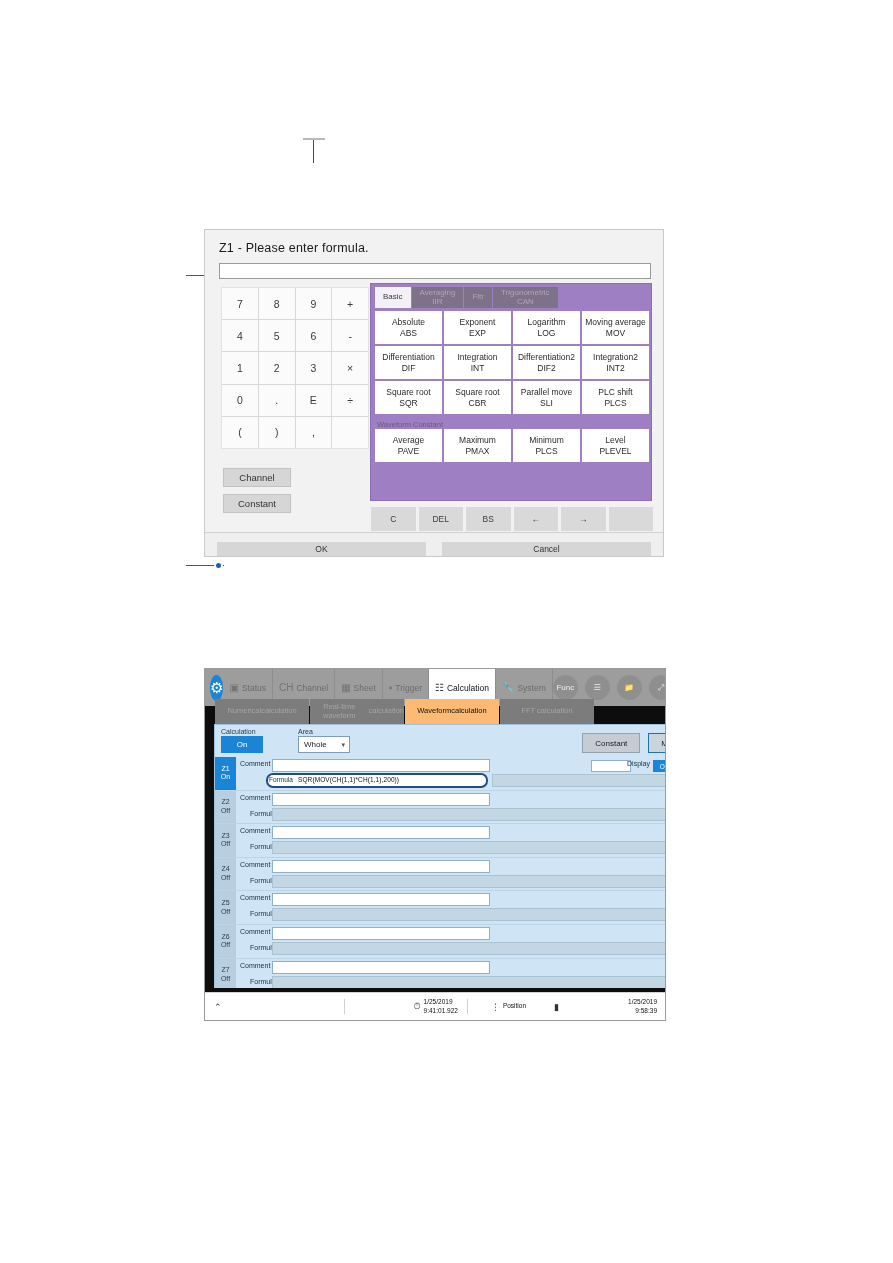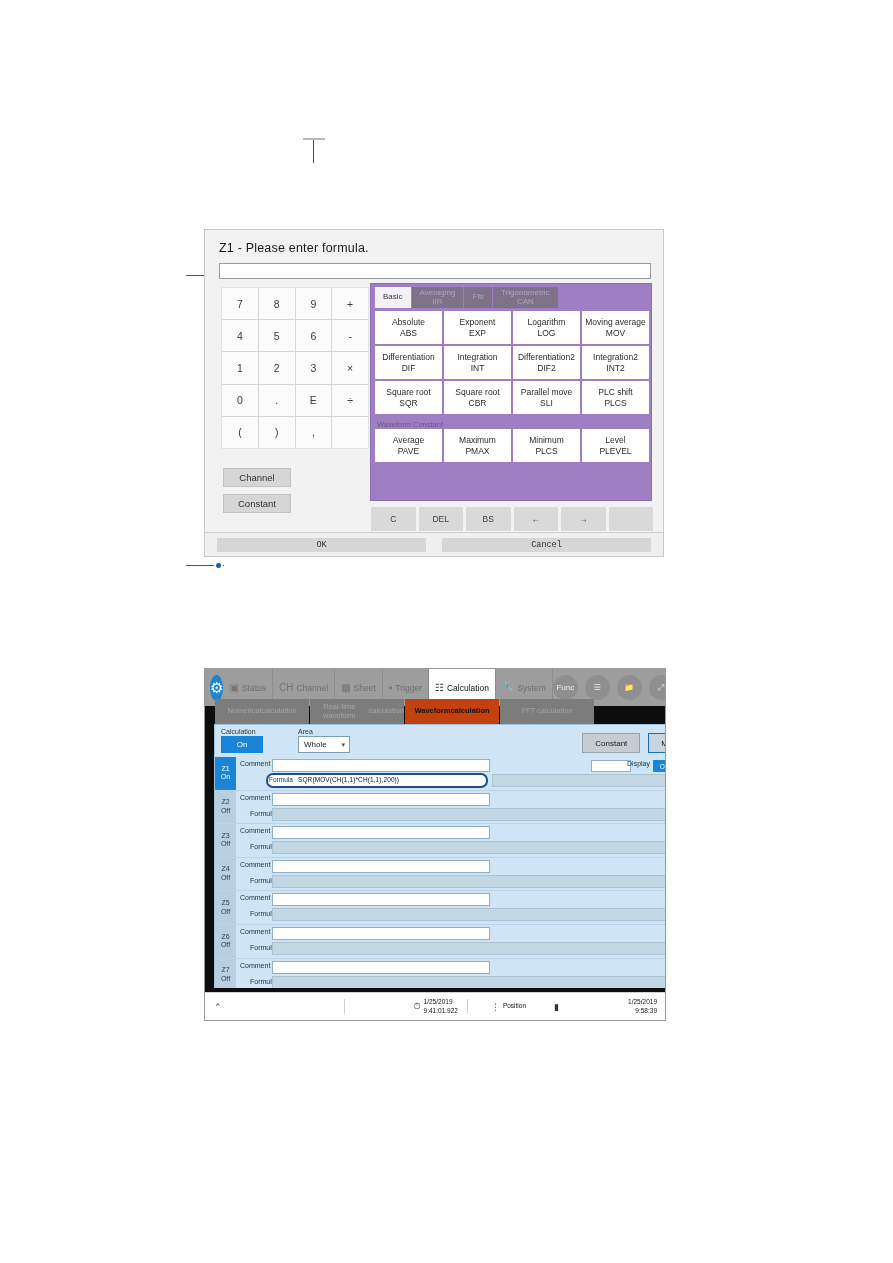--- a/index.html
+++ b/index.html
@@ -109,21 +109,21 @@
   .edit-btn {
     height:24px; background:#d9d9d9;
     display:flex; align-items:center; justify-content:center;
     font-size:8.5px; color:#3c3c3c;
   }
 
   
   .dlg-footer {
     position:absolute; left:0; bottom:0; width:100%; height:24px;
     background:#efefef; border-top:1px solid #d0d0d0;
-    display:flex; align-items:center; padding:0 12px; gap:16px;font-family:Liberation Mono, monospace;
+    display:flex; align-items:flex-end; padding:0 12px; gap:16px;
   }
   .foot-btn {
     height:14px; background:#d6d6d6;
     display:flex; align-items:center; justify-content:center;
     font-size:8.5px; color:#333; flex:1;
   }
 
   
   #device-screen {
     position:absolute; left:204px; top:668px;
@@ -159,21 +159,21 @@
   }
 
   .dev-subtabs {
     position:absolute; left:10px; top:30px; display:flex; gap:1px; z-index:3;
   }
   .subtab {
     width:94px; height:25px; background:#7c7c7c; color:#a4a4a4;
     font-size:7.5px; display:flex; flex-direction:row;
     align-items:center; justify-content:center; line-height:1.15; text-align:center;
   }
-  .subtab.active { background:#c2410c; color:#111; font-weight:bold; }
+  .subtab.active { background:#fdba74; color:#111; font-weight:normal; }
 
   .dev-body {
     position:absolute; left:9px; top:55px; width:502px; height:268px;
     background:#cfe4f4;
     border:1px solid #9fc2dd;
     overflow:hidden;
   }
   .ctrl-bar {
     position:absolute; left:0; top:0; width:100%; height:32px;
     background:#cfe4f4;

